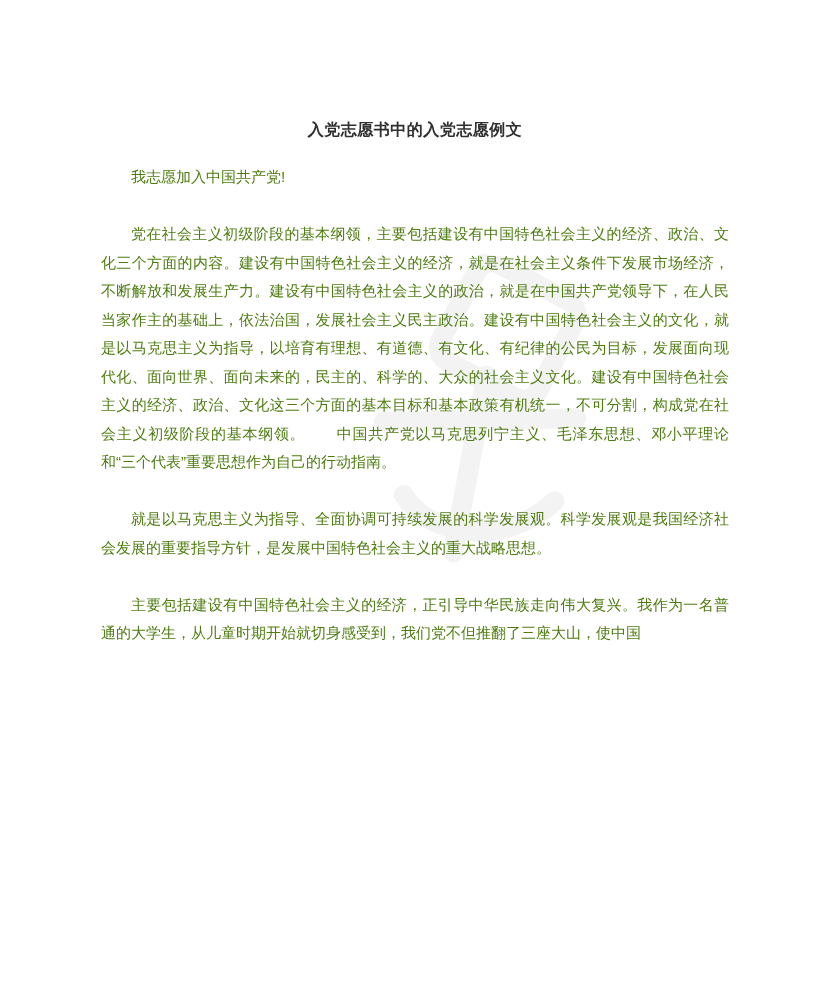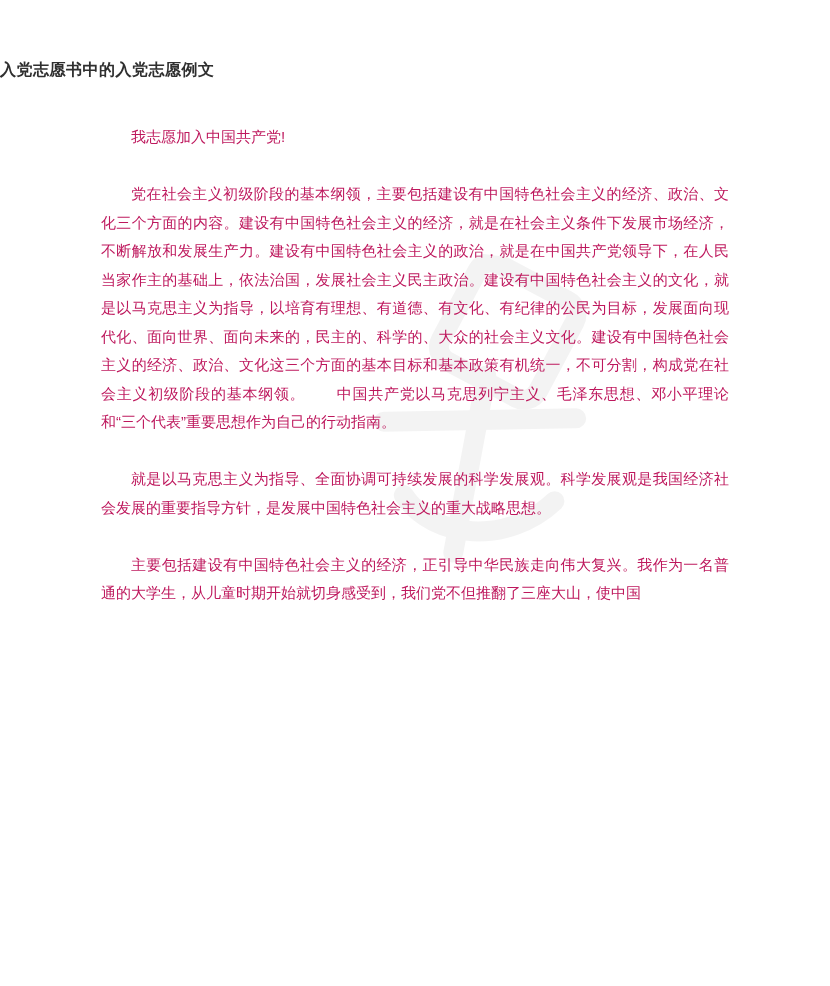--- a/index.html
+++ b/index.html
@@ -12,37 +12,37 @@
       position: relative;
       width: 830px;
       height: 986px;
       background: #ffffff;
       overflow: hidden;
       font-family: "Liberation Sans", sans-serif;
       color: #333333;
     }
     .doc-title {
       margin: 0;
-      padding-top: 60px;
+      padding-top: 120px;
       font-size: 16px;
       font-weight: bold;
-      text-align: left;
+      text-align: center;
       color: #2f2f2f;
       letter-spacing: 0.5px;
       position: relative;
       z-index: 2;
     }
     .doc-body {
       position: relative;
       z-index: 2;
-      margin: 42px 101px 0 101px;
+      margin: 22px 101px 0 101px;
       font-size: 15px;
       line-height: 28.5px;
       text-align: justify;
-      color: #be185d;
+      color: #4d7c0f;
     }
     .doc-body p {
       margin: 0 0 28.5px 0;
       text-indent: 2em;
     }
     
     .watermark {
       position: absolute;
       left: 330px;
       top: 255px;

